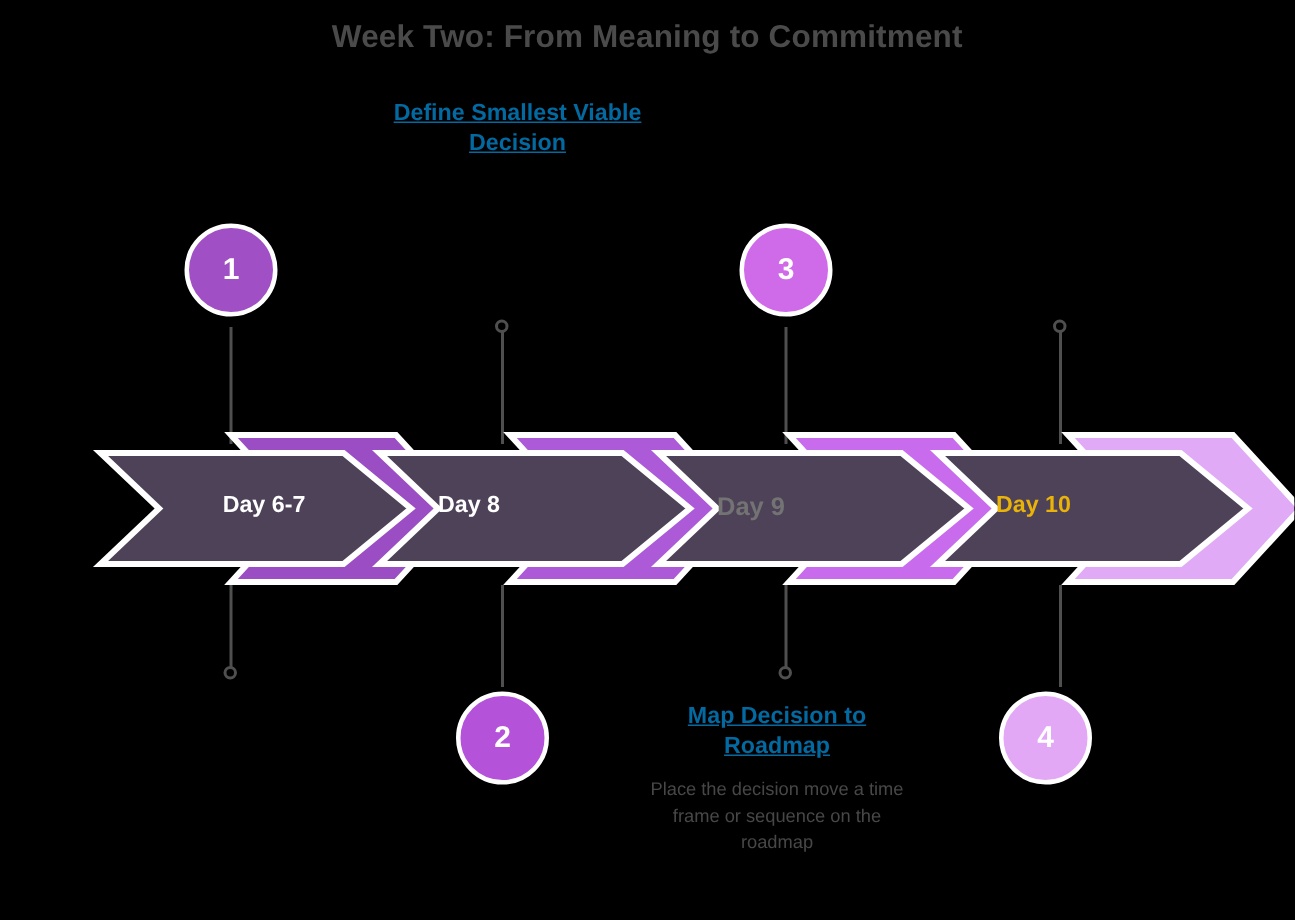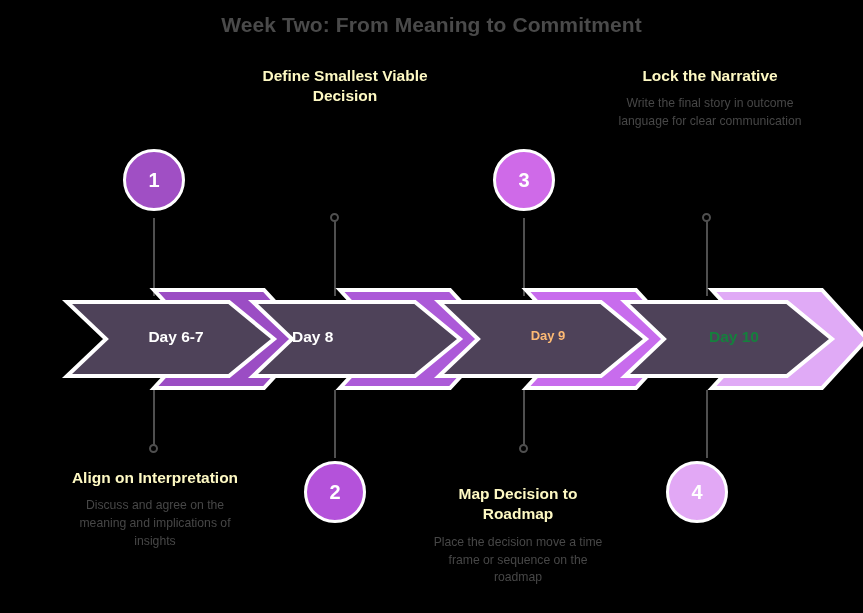--- a/index.html
+++ b/index.html
@@ -32,22 +32,23 @@
   }
 
   
   .label-block {
     position: absolute;
     text-align: center;
   }
   .label-title {
     font-size: 15.5px;
     font-weight: bold;
-    color: #fef9c3;
+    color: #0369a1;
     line-height: 1.32;
+    text-decoration: underline;
   }
   .label-desc {
     font-size: 12.2px;
     font-weight: normal;
     color: #474747;
     line-height: 1.45;
     margin-top: 9px;
   }
 
   
@@ -102,31 +103,23 @@
 <body>
 
 <div id="canvas">
 
   <div id="title">Week Two: From Meaning to Commitment</div>
 
   <div class="label-block" style="left:245px; top:66px; width:200px;">
     <div class="label-title">Define Smallest Viable Decision</div>
   </div>
 
-  <div class="label-block" style="left:612px; top:66px; width:196px;">
-    <div class="label-title">Lock the Narrative</div>
-    <div class="label-desc">Write the final story in outcome language for clear communication</div>
-  </div>
 
-  <div class="label-block" style="left:64px; top:468px; width:182px;">
-    <div class="label-title">Align on Interpretation</div>
-    <div class="label-desc">Discuss and agree on the meaning and implications of insights</div>
-  </div>
 
-  <div class="label-block" style="left:428px; top:468px; width:180px;margin-top:16px;">
+  <div class="label-block" style="left:428px; top:468px; width:180px;">
     <div class="label-title">Map Decision to Roadmap</div>
     <div class="label-desc">Place the decision move a time frame or sequence on the roadmap</div>
   </div>
 
   <div class="connector" style="left:153px; top:218px; height:78px;"></div>
   <div class="connector" style="left:153px; top:390px; height:60px;"></div>
   <div class="connector-dot" style="left:149px; top:444px;"></div>
 
   <div class="connector" style="left:334px; top:218px; height:78px;"></div>
   <div class="connector-dot" style="left:330px; top:213px;"></div>
@@ -160,31 +153,31 @@
       </svg>
       <div style="position:absolute; left:47px; top:48px; width:140px; text-align:left;
                   color:#ffffff; font-size:15.5px; font-weight:bold;">Day 8</div>
     </div>
 
     <div class="seg" style="left:402px; width:250px;">
       <svg width="250" height="118" viewBox="0 0 250 118">
         <polygon points="95,10 205,10 250,59 205,108 95,108 140,59" fill="#c86ced" stroke="#ffffff" stroke-width="4"></polygon>
         <polygon points="8,22 170,22 215,59 170,96 8,96 47,59" fill="#4e4259" stroke="#ffffff" stroke-width="4"></polygon>
       </svg>
-      <div style="position:absolute; left:47px; top:48px; width:140px; text-align:center;
-                  color:#fdba74; font-size:13px; font-weight:bold;">Day 9</div>
+      <div style="position:absolute; left:47px; top:48px; width:140px; text-align:left;
+                  color:#737373; font-size:17px; font-weight:bold;">Day 9</div>
     </div>
 
     <div class="seg" style="left:588px; width:250px;">
       <svg width="250" height="118" viewBox="0 0 250 118">
         <polygon points="95,10 205,10 250,59 205,108 95,108 140,59" fill="#e0aaf6" stroke="#ffffff" stroke-width="4"></polygon>
         <polygon points="8,22 170,22 215,59 170,96 8,96 47,59" fill="#4e4259" stroke="#ffffff" stroke-width="4"></polygon>
       </svg>
-      <div style="position:absolute; left:47px; top:48px; width:140px; text-align:center;
-                  color:#15803d; font-size:15.5px; font-weight:bold;">Day 10</div>
+      <div style="position:absolute; left:47px; top:48px; width:140px; text-align:left;
+                  color:#eab308; font-size:15.5px; font-weight:bold;">Day 10</div>
     </div>
 
   </div>
 
   <div class="step-circle" style="left:123px; top:149px; background:#a04fc4;">
     <span>1</span>
   </div>
 
   <div class="step-circle" style="left:304px; top:461px; background:#b452da;">
     <span>2</span>

